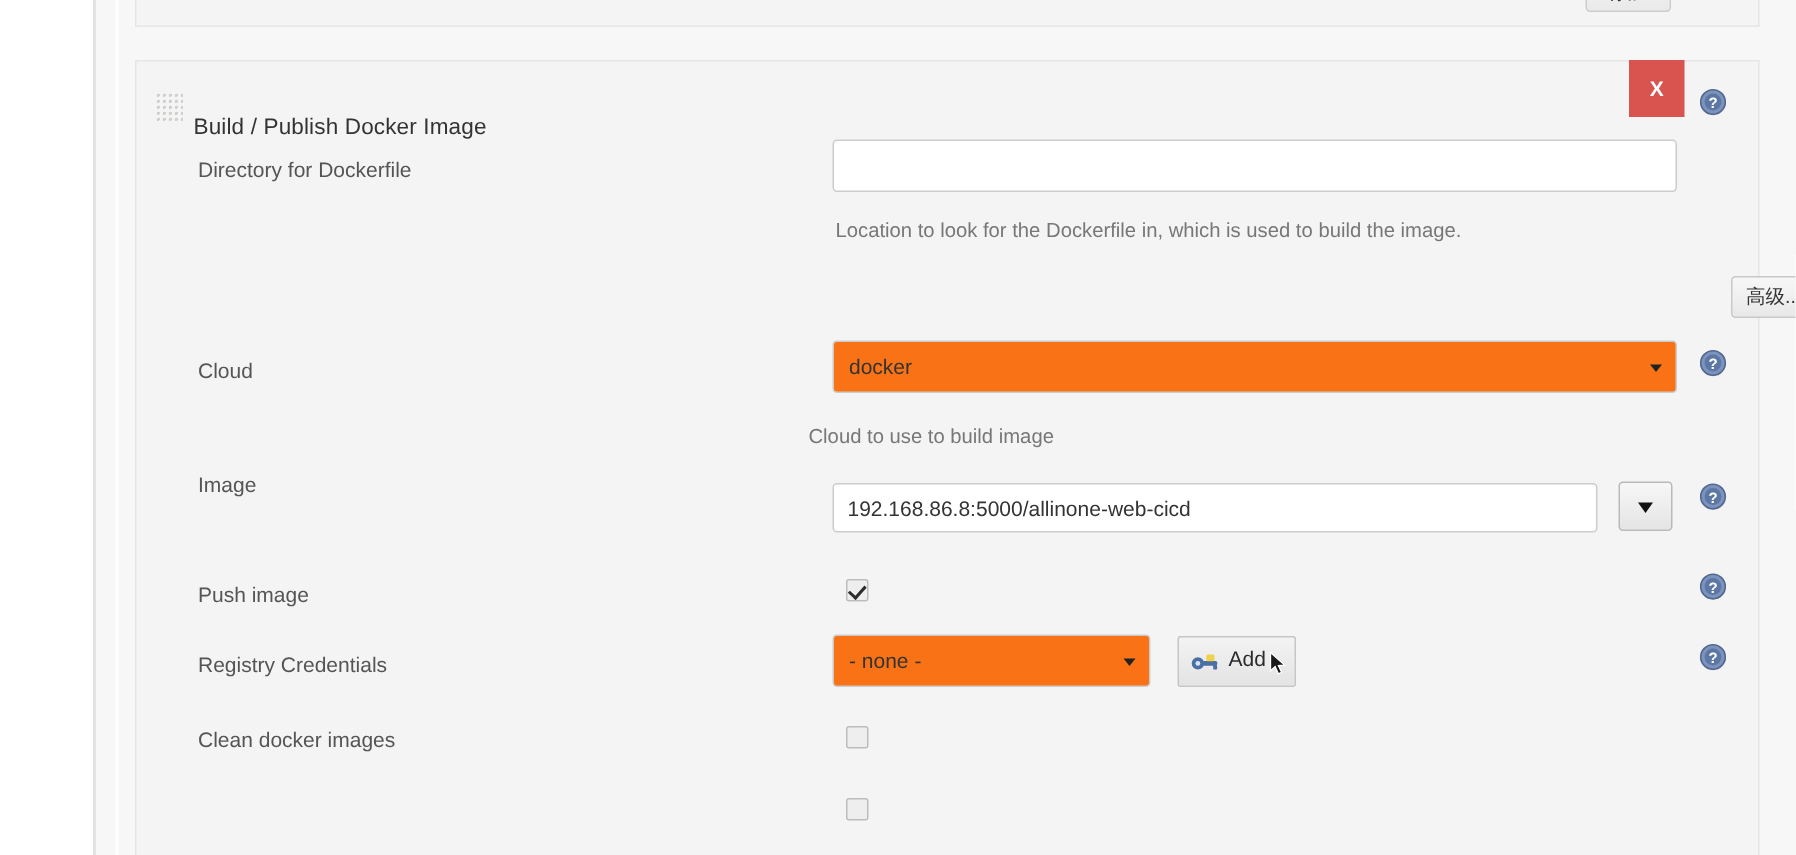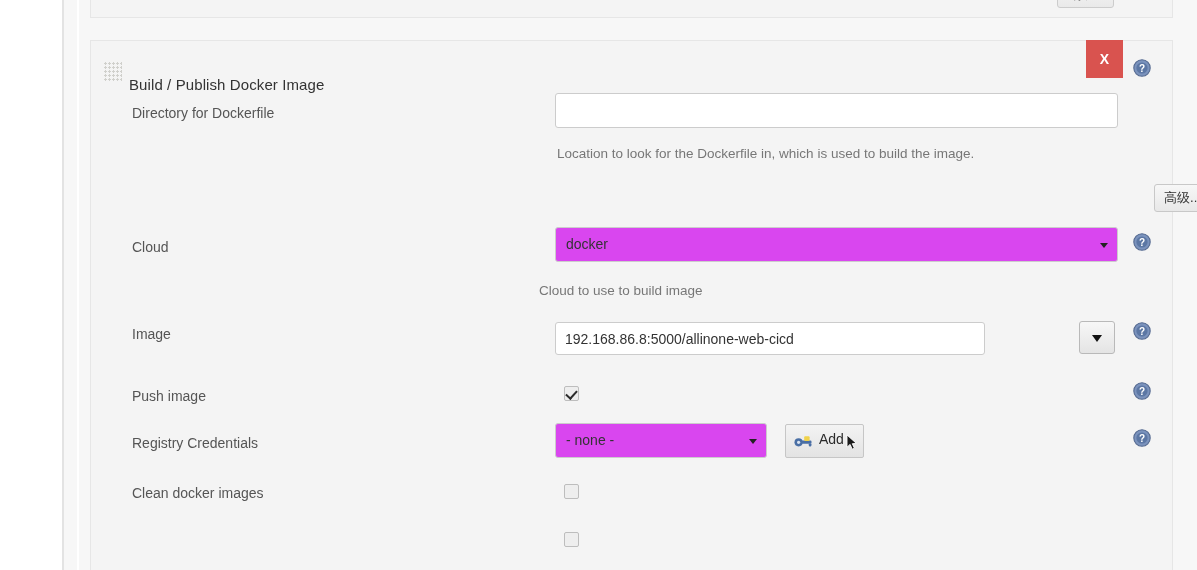--- a/index.html
+++ b/index.html
@@ -114,21 +114,21 @@
     border: 1px solid #c8c8c8;
     border-radius: 3px;
     font-size: 13px; color: #333;
     cursor: pointer;
     font-family: "Liberation Sans", sans-serif;
     text-align: center;
   }
 
   .select-box {
     position: absolute;
-    background: #d946ef;
+    background: #f97316;
     border: 1px solid #ccc;
     border-radius: 3px;
     font-size: 14px; color: #333;
     font-family: "Liberation Sans", sans-serif;
     cursor: pointer;
   }
   .select-box .sel-val {
     position:absolute; left: 10px; top: 0; line-height: inherit;
     white-space: nowrap;
   }
@@ -233,22 +233,22 @@
     </div>
     <div class="help" style="left:1042px; top:192px;">
       <svg width="18" height="18" viewBox="0 0 18 18">
         <circle cx="9" cy="9" r="8.2" fill="#7b93bd" stroke="#53688f" stroke-width="1.1"></circle>
         <circle cx="9" cy="9" r="5.6" fill="#5c77a4"></circle>
         <text x="9" y="13" font-size="10" font-weight="bold" fill="#ffffff" text-anchor="middle" font-family="Liberation Sans, sans-serif">?</text>
       </svg>
     </div>
     <div class="help-text" style="left:448px; top:242px;">Cloud to use to build image</div>
 
-    <div class="row-label" style="left:41px; top:285px;">Image</div>
-    <input class="txt-input" style="left: 464px; top: 281px; width: 430px; height: 33px;" value="192.168.86.8:5000/allinone-web-cicd">
+    <div class="row-label" style="left:41px; top:274px;">Image</div>
+    <input class="txt-input" style="left: 464px; top: 281px; width: 510px; height: 33px;" value="192.168.86.8:5000/allinone-web-cicd">
     <div class="combo-btn" style="left:988px; top:280px; width:36px; height:33px;">
       <span class="caret2"></span>
     </div>
     <div class="help" style="left:1042px; top:281px;">
       <svg width="18" height="18" viewBox="0 0 18 18">
         <circle cx="9" cy="9" r="8.2" fill="#7b93bd" stroke="#53688f" stroke-width="1.1"></circle>
         <circle cx="9" cy="9" r="5.6" fill="#5c77a4"></circle>
         <text x="9" y="13" font-size="10" font-weight="bold" fill="#ffffff" text-anchor="middle" font-family="Liberation Sans, sans-serif">?</text>
       </svg>
     </div>

